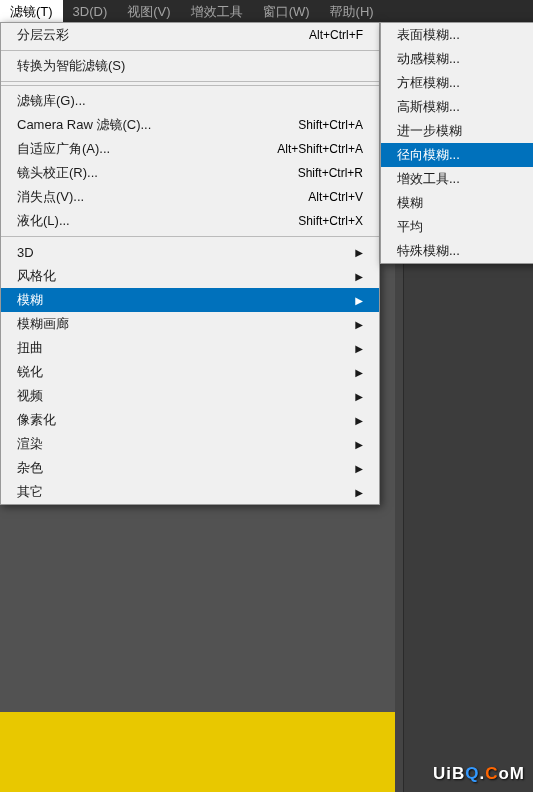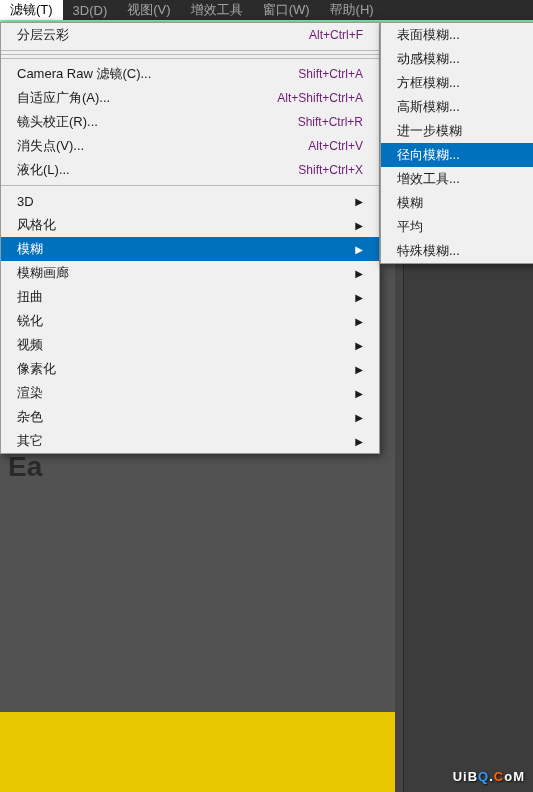--- a/index.html
+++ b/index.html
@@ -12,21 +12,21 @@
       overflow: hidden;
       position: relative;
     }
 
     
     .menu-bar {
       display: flex;
       background: #2b2b2b;
       height: 26px;
       align-items: center;
-      border-bottom: 6px solid #86efac;
+      border-bottom: 3px solid #86efac;
     }
     .menu-bar-item {
       color: #a3a3a3;
       padding: 0 10px;
       height: 100%;
       display: flex;
       align-items: center;
       font-size: 13px;
       cursor: pointer;
       white-space: nowrap;
@@ -63,21 +63,21 @@
     }
     .menu-item:hover, .menu-item.highlighted {
       background: #0071bc;
       color: #fff;
     }
     .menu-item.highlighted {
       background: #0071bc;
       color: #fff;
     }
     .menu-item .shortcut {
-      color: #701a75;
+      color: #000000;
       font-size: 12px;
       margin-left: 20px;
     }
     .menu-item .arrow {
       font-size: 10px;
       margin-left: auto;
     }
     .menu-divider {
       height: 1px;
       background: #bbb;
@@ -149,21 +149,21 @@
       color: #888;
       font-size: 10px;
     }
 
     
     .watermark {
       position: absolute;
       bottom: 8px;
       right: 8px;
       color: #fff;
-      font-size: 13px;
+      font-size: 17px;
       font-weight: bold;
       letter-spacing: 1px;
       z-index: 200;
       text-shadow: 1px 1px 2px rgba(0,0,0,0.8);
     }
     .watermark span.blue { color: #3399ff; }
     .watermark span.orange { color: #ff6600; }
 
     
     .canvas-area {
@@ -226,24 +226,30 @@
 </div>
 
 <div class="dropdown-menu">
 
   <div class="menu-item">
     <span>分层云彩</span>
     <span class="shortcut">Alt+Ctrl+F</span>
   </div>
   <div class="menu-divider"></div>
 
+  <div class="menu-item">
+    <span>转换为智能滤镜(S)</span>
+  </div>
   <div class="menu-divider"></div>
 
   <div class="menu-divider"></div>
 
+  <div class="menu-item">
+    <span>滤镜库(G)...</span>
+  </div>
 
   <div class="menu-item">
     <span>Camera Raw 滤镜(C)...</span>
     <span class="shortcut">Shift+Ctrl+A</span>
   </div>
 
   <div class="menu-item">
     <span>自适应广角(A)...</span>
     <span class="shortcut">Alt+Shift+Ctrl+A</span>
   </div>

